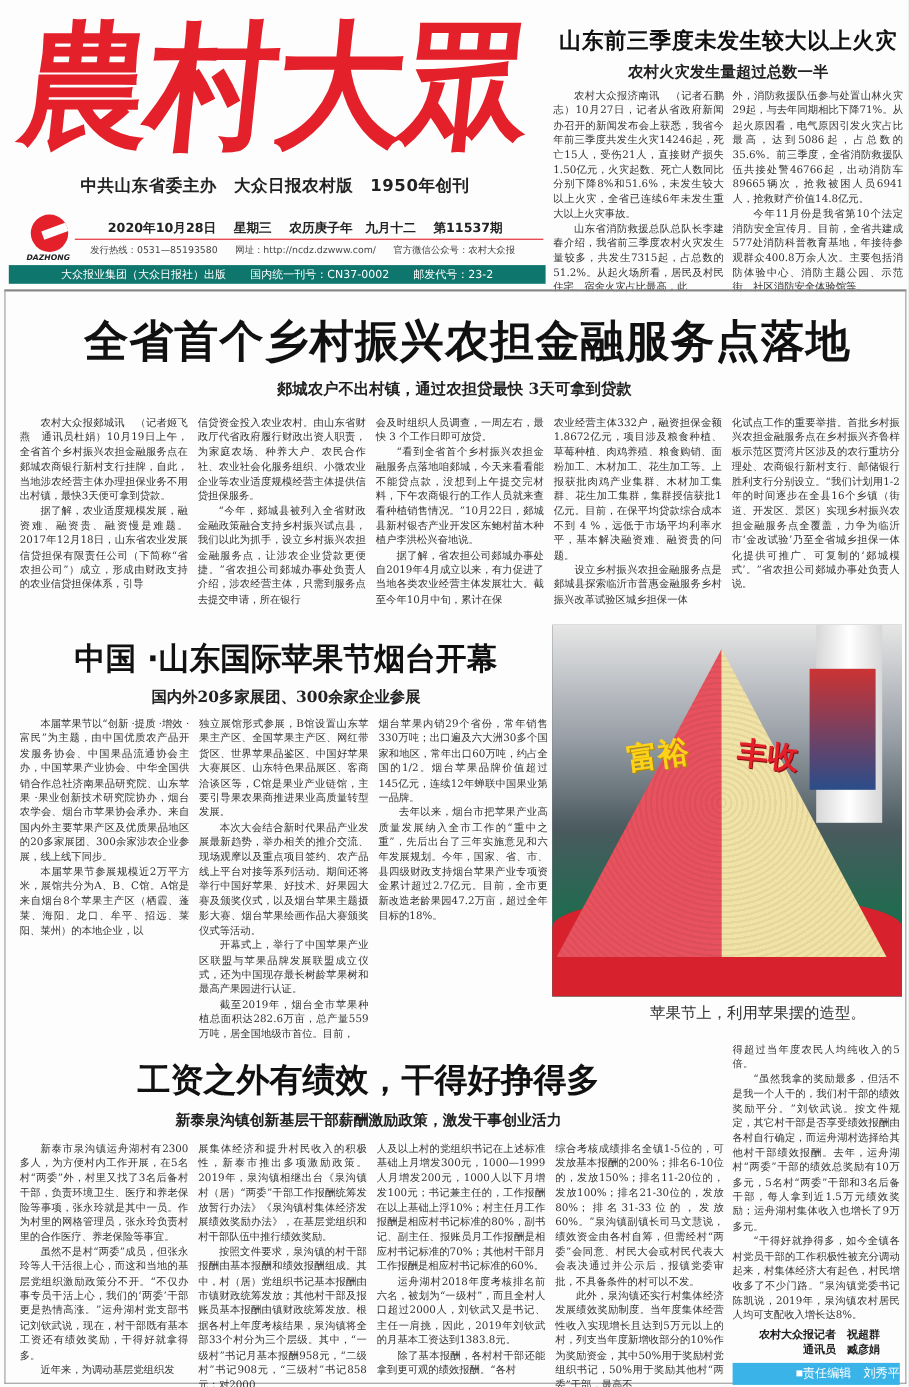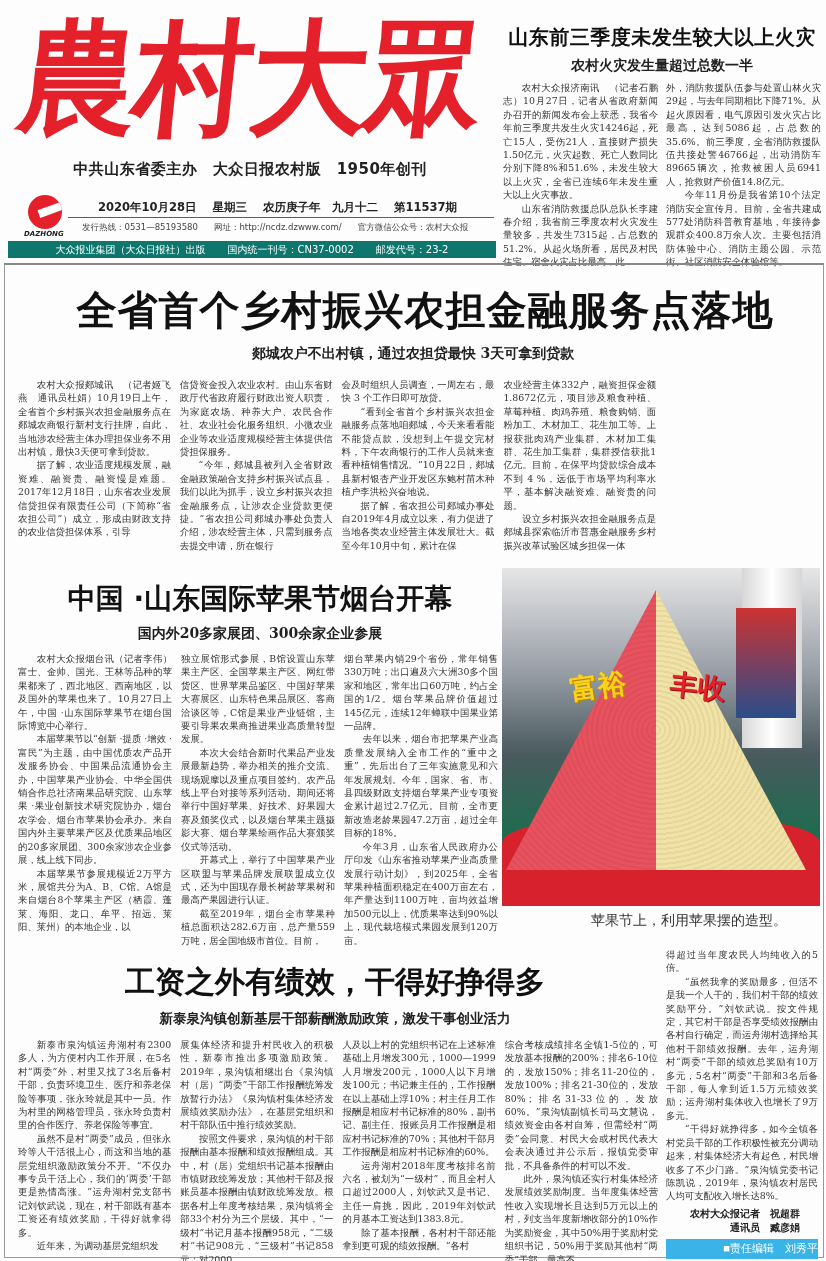--- a/index.html
+++ b/index.html
@@ -123,40 +123,41 @@
     </div>
     <div class="col">
       <p>会及时组织人员调查，一周左右，最快 3 个工作日即可放贷。</p>
       <p class="ind">“看到全省首个乡村振兴农担金融服务点落地咱郯城，今天来看看能不能贷点款，没想到上午提交完材料，下午农商银行的工作人员就来查看种植销售情况。”10月22日，郯城县新村银杏产业开发区东鲍村苗木种植户李洪松兴奋地说。</p>
       <p class="ind">据了解，省农担公司郯城办事处自2019年4月成立以来，有力促进了当地各类农业经营主体发展壮大。截至今年10月中旬，累计在保</p>
     </div>
     <div class="col">
       <p>农业经营主体332户，融资担保金额1.8672亿元，项目涉及粮食种植、草莓种植、肉鸡养殖、粮食购销、面粉加工、木材加工、花生加工等。上报获批肉鸡产业集群、木材加工集群、花生加工集群，集群授信获批1亿元。目前，在保平均贷款综合成本不到 4 %，远低于市场平均利率水平，基本解决融资难、融资贵的问题。</p>
       <p class="ind">设立乡村振兴农担金融服务点是郯城县探索临沂市普惠金融服务乡村振兴改革试验区城乡担保一体</p>
     </div>
+    <div class="col">
+      <p>化试点工作的重要举措。首批乡村振兴农担金融服务点在乡村振兴齐鲁样板示范区贾湾片区涉及的农行重坊分理处、农商银行新村支行、邮储银行胜利支行分别设立。“我们计划用1-2年的时间逐步在全县16个乡镇（街道、开发区、景区）实现乡村振兴农担金融服务点全覆盖，力争为临沂市‘金改试验’乃至全省城乡担保一体化提供可推广、可复制的‘郯城模式’。”省农担公司郯城办事处负责人说。</p>
+    </div>
   </div>
 
   <h1 class="apple-h1">中国 ·山东国际苹果节烟台开幕</h1>
   <h2 class="apple-h2">国内外20多家展团、300余家企业参展</h2>
   <div class="apple-cols">
     <div class="col">
-      <p class="ind">农村大众报烟台讯（记者李伟）富士、金帅、国光、王林等品种的苹果都来了，西北地区、西南地区，以及国外的苹果也来了。10月27日上午，中国 ·山东国际苹果节在烟台国际博览中心举行。</p>
       <p class="ind">本届苹果节以“创新 ·提质 ·增效 ·富民”为主题，由中国优质农产品开发服务协会、中国果品流通协会主办，中国苹果产业协会、中华全国供销合作总社济南果品研究院、山东苹果 ·果业创新技术研究院协办，烟台农学会、烟台市苹果协会承办。来自国内外主要苹果产区及优质果品地区的20多家展团、300余家涉农企业参展，线上线下同步。</p>
       <p class="ind">本届苹果节参展规模近2万平方米，展馆共分为A、B、C馆。A馆是来自烟台8个苹果主产区（栖霞、蓬莱、海阳、龙口、牟平、招远、莱阳、莱州）的本地企业，以</p>
     </div>
     <div class="col">
       <p>独立展馆形式参展，B馆设置山东苹果主产区、全国苹果主产区、网红带货区、世界苹果品鉴区、中国好苹果大赛展区、山东特色果品展区、客商洽谈区等，C馆是果业产业链馆，主要引导果农果商推进果业高质量转型发展。</p>
       <p class="ind">本次大会结合新时代果品产业发展最新趋势，举办相关的推介交流、现场观摩以及重点项目签约、农产品线上平台对接等系列活动。期间还将举行中国好苹果、好技术、好果园大赛及颁奖仪式，以及烟台苹果主题摄影大赛、烟台苹果绘画作品大赛颁奖仪式等活动。</p>
       <p class="ind">开幕式上，举行了中国苹果产业区联盟与苹果品牌发展联盟成立仪式，还为中国现存最长树龄苹果树和最高产果园进行认证。</p>
       <p class="ind">截至2019年，烟台全市苹果种植总面积达282.6万亩，总产量559万吨，居全国地级市首位。目前，</p>
     </div>
     <div class="col">
       <p>烟台苹果内销29个省份，常年销售330万吨；出口遍及六大洲30多个国家和地区，常年出口60万吨，约占全国的1/2。烟台苹果品牌价值超过145亿元，连续12年蝉联中国果业第一品牌。</p>
       <p class="ind">去年以来，烟台市把苹果产业高质量发展纳入全市工作的“重中之重”，先后出台了三年实施意见和六年发展规划。今年，国家、省、市、县四级财政支持烟台苹果产业专项资金累计超过2.7亿元。目前，全市更新改造老龄果园47.2万亩，超过全年目标的18%。</p>
-      <p class="ind">今年3月，山东省人民政府办公厅印发《山东省推动苹果产业高质量发展行动计划》，到2025年，全省苹果种植面积稳定在400万亩左右，年产量达到1100万吨，亩均效益增加500元以上，优质果率达到90%以上，现代栽培模式果园发展到120万亩。</p>
     </div>
   </div>
 
   <div class="photo">
     <div class="hall"></div>
     <div class="pillar"></div>
     <div class="poster"></div>
     <div class="stage"></div>
     <div class="pyr-left"></div>
     <div class="pyr-right"></div>

